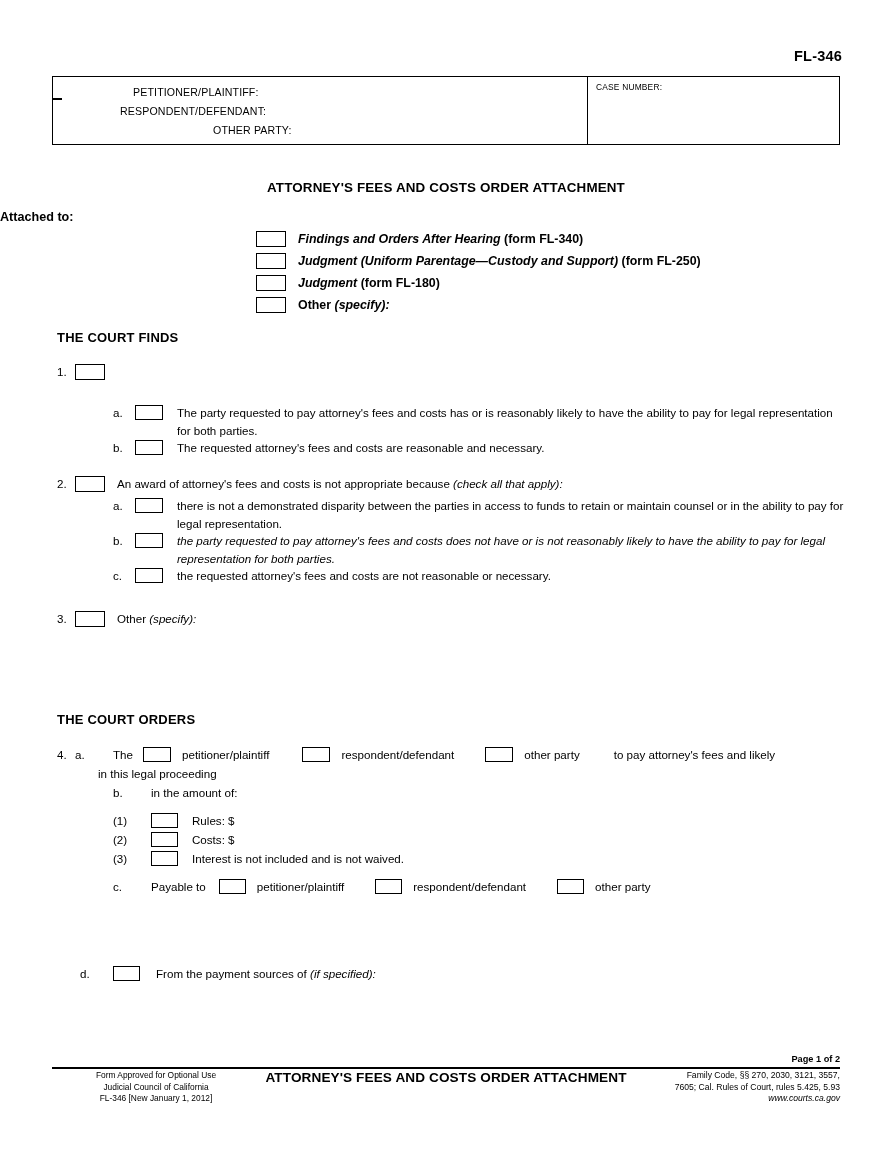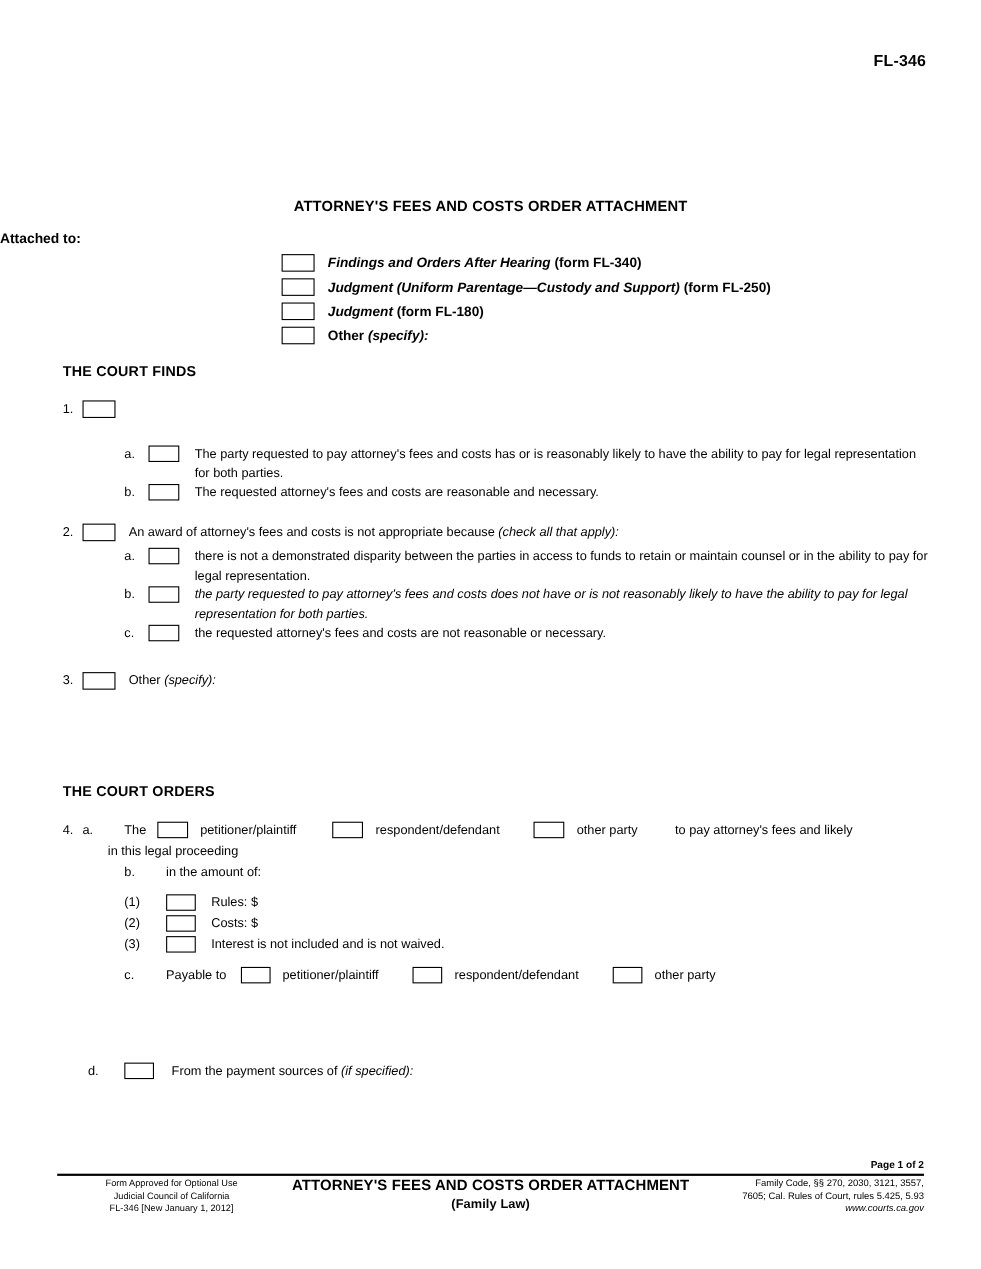--- a/index.html
+++ b/index.html
@@ -212,20 +212,31 @@
     white-space: nowrap;
   }
 </style>
 </head>
 <body>
 
 <div class="page">
 
   <div class="form-number">FL-346</div>
 
+  <div class="caption-box">
+    <div class="caption-left">
+      <div class="caption-tick"></div>
+      <div class="party-label" style="top:9px; left:80px;">PETITIONER/PLAINTIFF:</div>
+      <div class="party-label" style="top:28px; left:67px;">RESPONDENT/DEFENDANT:</div>
+      <div class="party-label" style="top:47px; left:160px;">OTHER PARTY:</div>
+    </div>
+    <div class="caption-right">
+      <div class="case-number-label">CASE NUMBER:</div>
+    </div>
+  </div>
 
   <div class="main-title">ATTORNEY'S FEES AND COSTS ORDER ATTACHMENT</div>
   <div class="attached-to">Attached to:</div>
 
   <div class="attached-list">
     <div class="attached-row">
       <span class="cb cb-lg"></span>
       <span class="txt"><span class="it">Findings and Orders After Hearing</span><span> (form FL-340)</span></span>
     </div>
     <div class="attached-row">
@@ -377,21 +388,20 @@
 
   <div class="page-of">Page 1 of 2</div>
   <div class="footer-rule"></div>
   <div class="footer-left">
     <div>Form Approved for Optional Use</div>
     <div>Judicial Council of California</div>
     <div>FL-346 [New January 1, 2012]</div>
   </div>
   <div class="footer-center">
     <div>ATTORNEY'S FEES AND COSTS ORDER ATTACHMENT</div>
-    <div class="sub">(Family Law)</div>
   </div>
   <div class="footer-right">
     <div>Family Code, §§ 270, 2030, 3121, 3557,</div>
     <div>7605; Cal. Rules of Court, rules 5.425, 5.93</div>
     <div class="url">www.courts.ca.gov</div>
   </div>
 
 
 </div>
 

